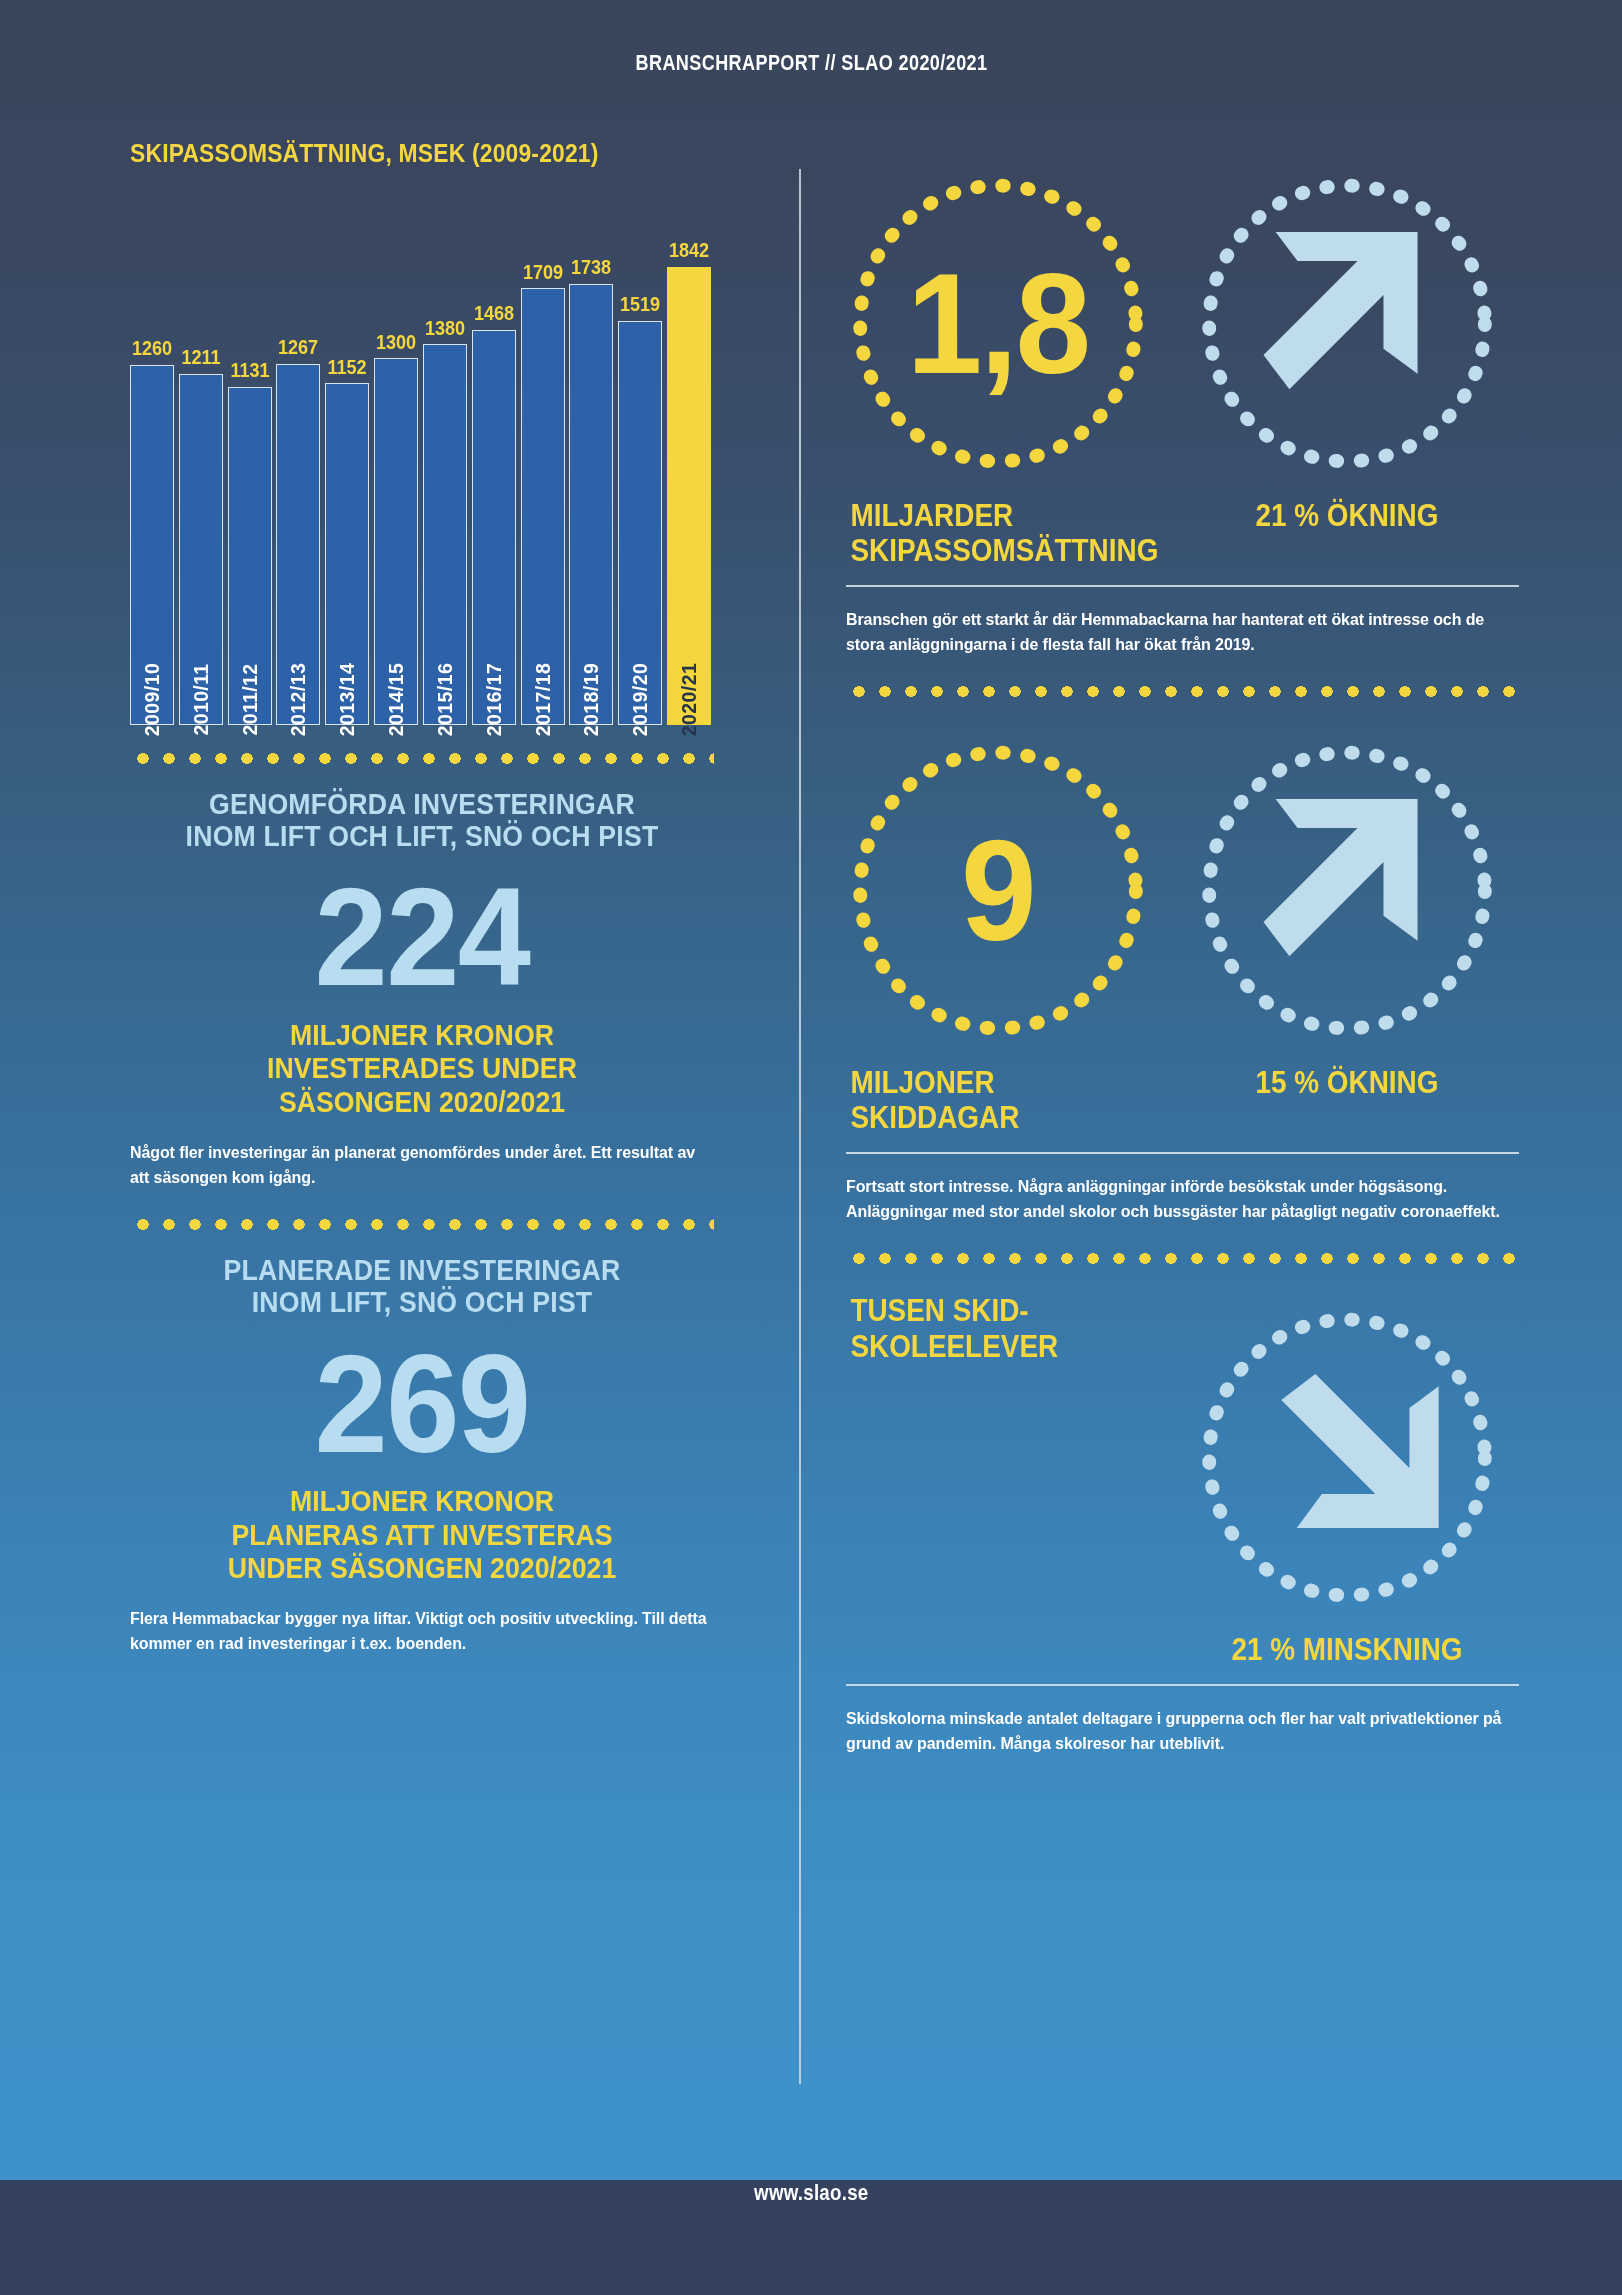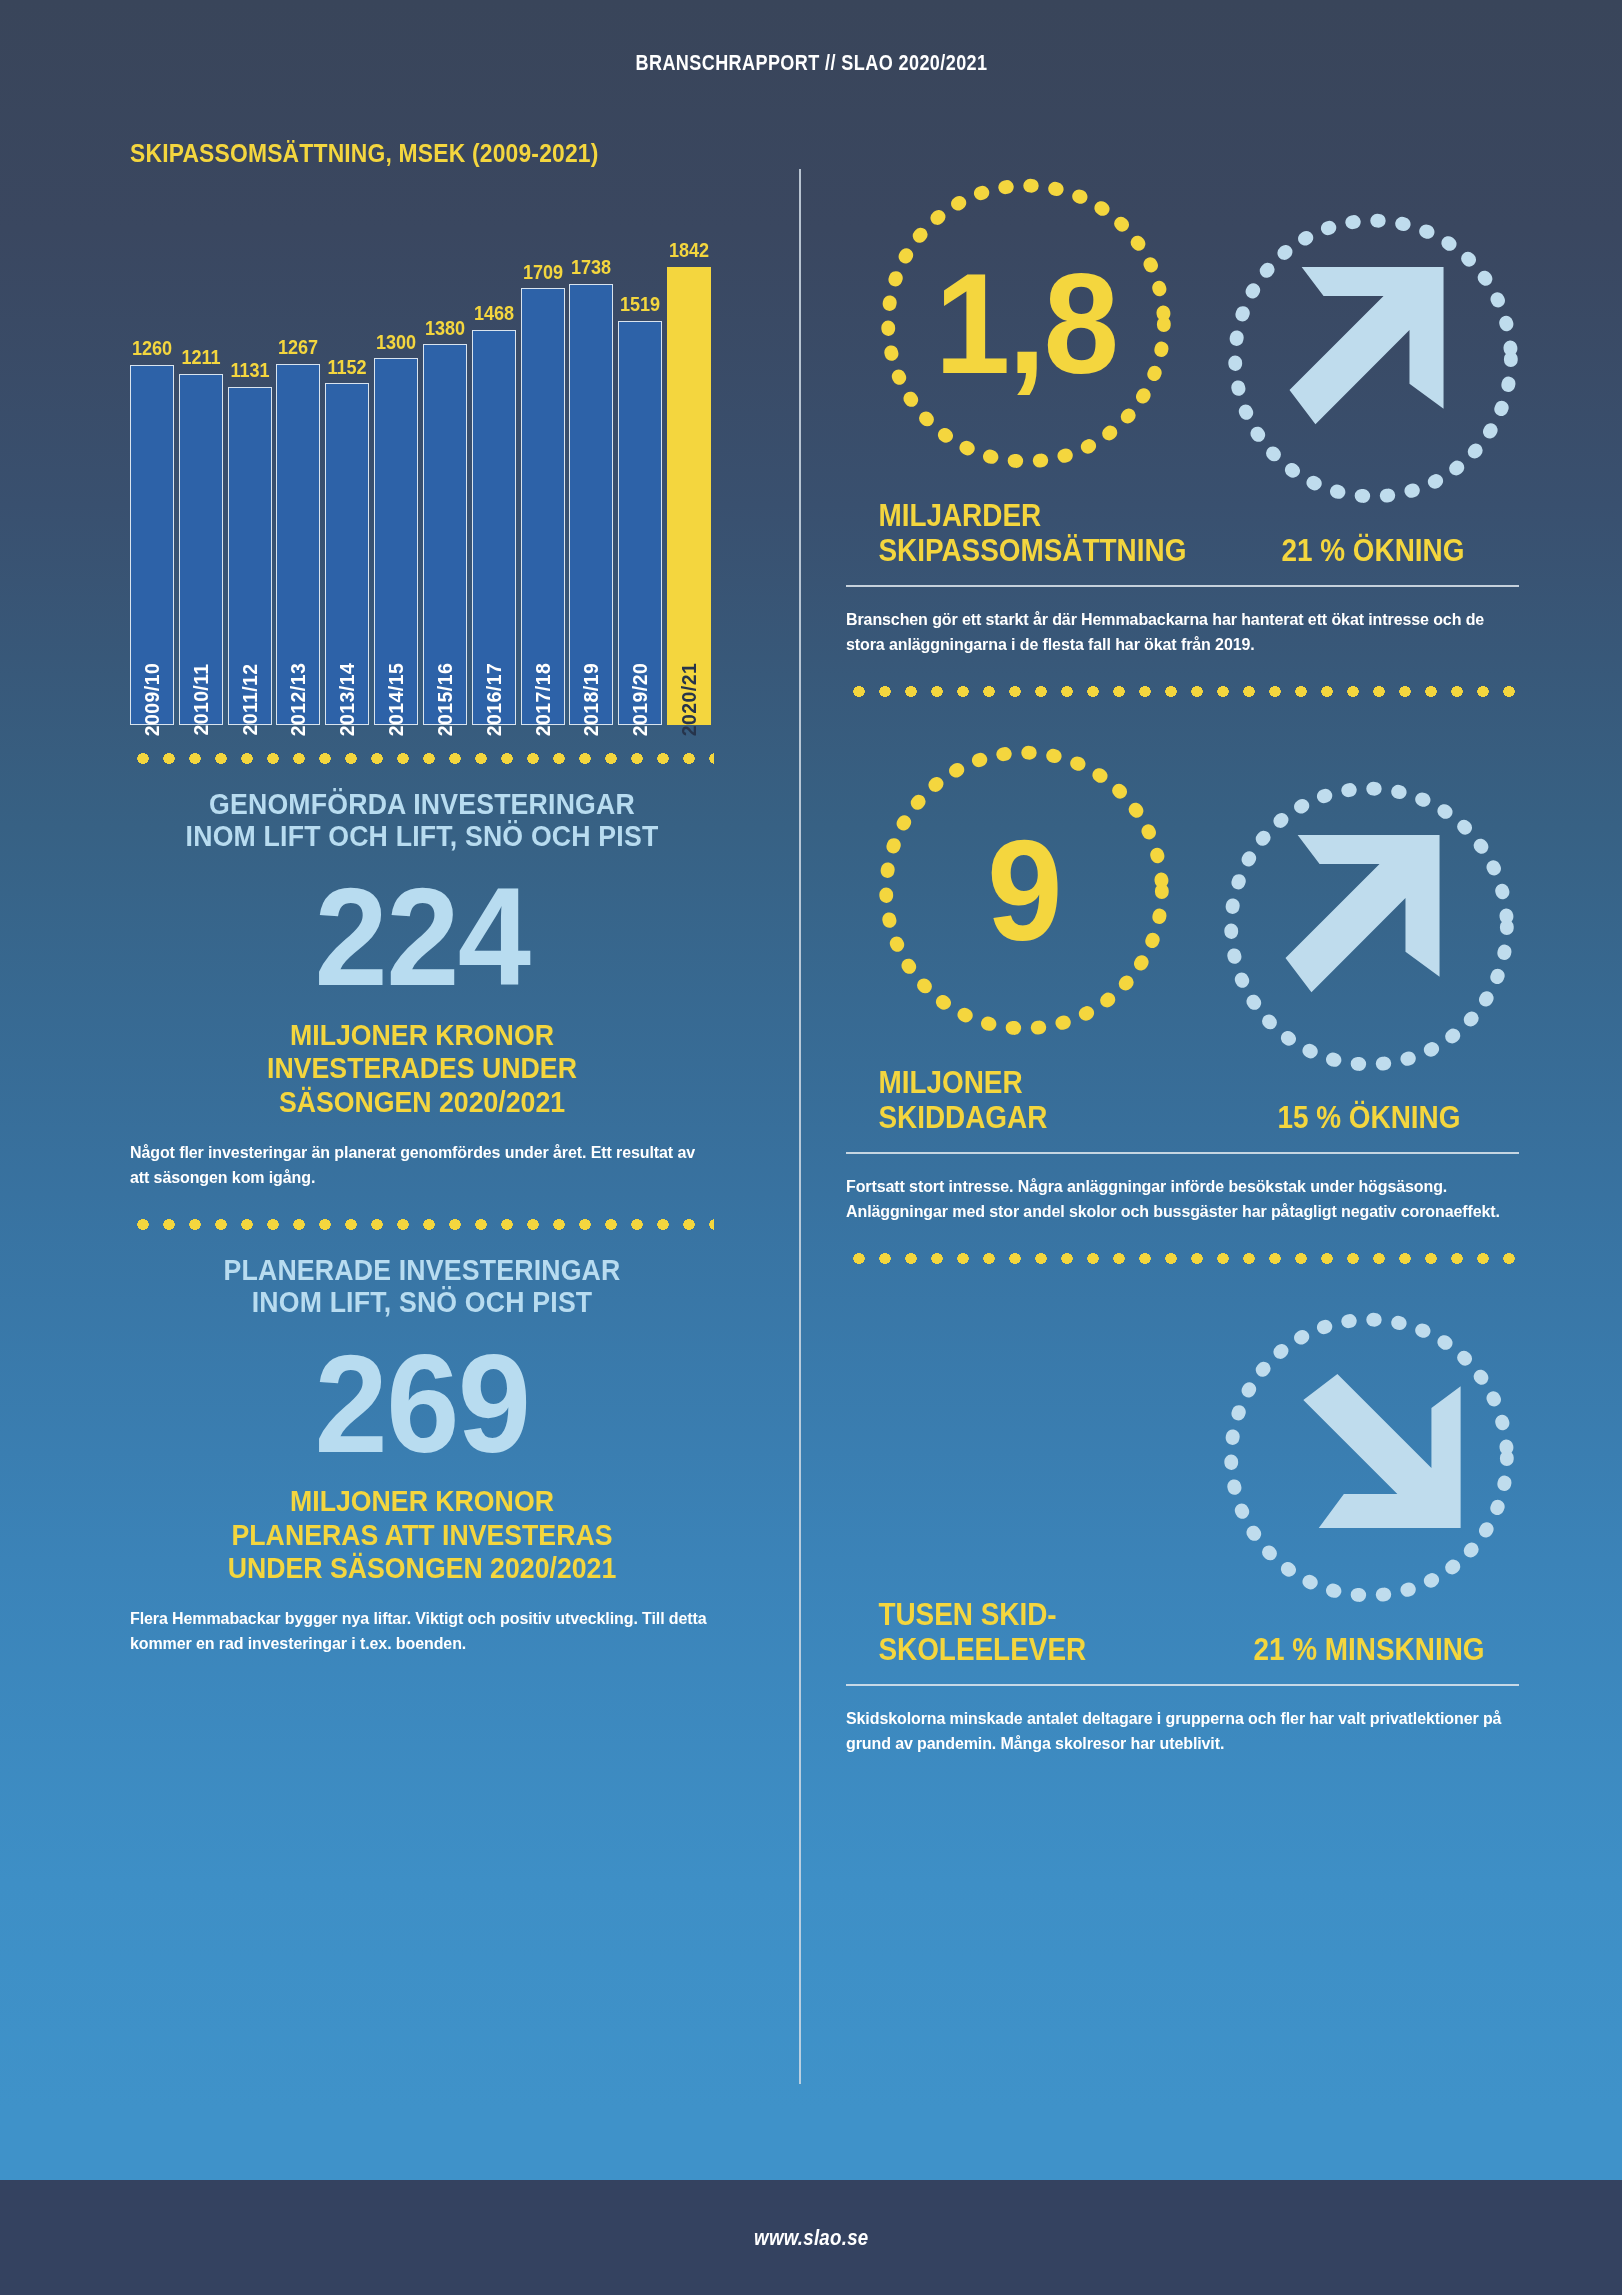--- a/index.html
+++ b/index.html
@@ -92,21 +92,21 @@
   .inv-sub {
     color:#f4d63e; font-size:29px; font-weight:700; text-align:center;
     line-height:1.16; transform:scaleX(0.92); transform-origin:center;
   }
   .body-text {
     color:#ffffff; font-size:16px; font-weight:700; line-height:1.56;
     margin-top:21px; letter-spacing:-0.1px;
   }
 
   
-  .stat-row { display:flex; gap:45px; align-items:flex-end;margin-left:28px; }
+  .stat-row { display:flex; gap:45px; align-items:flex-start; }
   .stat-cell { width:304px; }
   .ring {
     position:relative; width:300px; height:339px; margin:0 auto;
     display:flex; align-items:center; justify-content:center;
   }
   .ring svg { position:absolute; inset:0; width:100%; height:100%; }
   .ring-num {
     position:relative; color:#f4d63e; font-size:143px; font-weight:700;
     line-height:1; letter-spacing:-2.4px; transform:scaleX(0.95);
   }
@@ -114,21 +114,21 @@
     color:#f4d63e; font-size:31px; font-weight:700; text-align:center;
     line-height:1.14; margin-top:4.9px; transform:scaleX(0.9);
     transform-origin:center;
   }
   .stat-caption.left-al { text-align:left; transform-origin:left center; padding-left:4.9px;}
   .arrow-cell .stat-caption { margin-top:4.9px; }
 
   
   .footer {
     position:absolute; left:0; bottom:0; width:1623px; height:115px;
-    background:#344260; display:flex; align-items:center; justify-content:center;font-style:italic;
+    background:#344260; display:flex; align-items:flex-start; justify-content:center;
   }
   .footer span {
     color:#ffffff; font-size:22px; font-weight:700; letter-spacing:0.3px;
     transform:scaleX(0.85);
   }
 </style>
 </head>
 <body>
 
 <div class="page">

